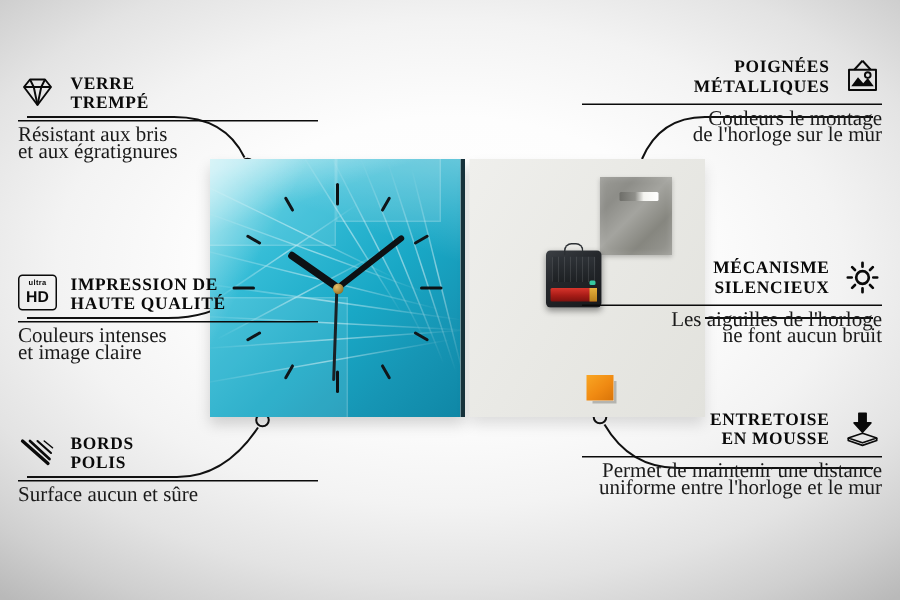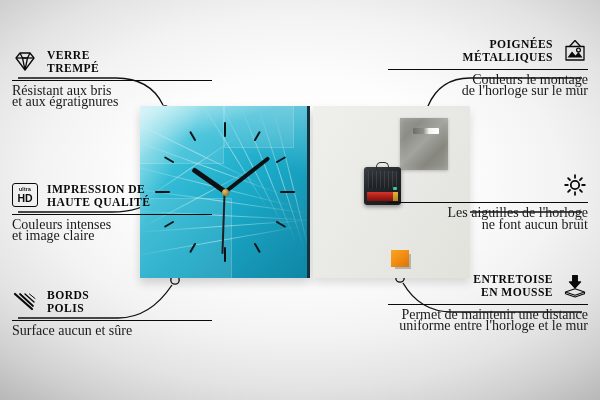--- a/index.html
+++ b/index.html
@@ -405,20 +405,22 @@
     <div class="feat-head">
       <div class="feat-icon">
         <svg viewBox="0 0 26 26">
           <g fill="none" stroke="#0a0a0a" stroke-width="1.8" stroke-linecap="round">
             <circle cx="13" cy="13" r="4.2"></circle>
             <path d="M13 3.2 v2.6 M13 20.2 v2.6 M3.2 13 h2.6 M20.2 13 h2.6
                      M6.1 6.1 l1.9 1.9 M18 18 l1.9 1.9 M19.9 6.1 l-1.9 1.9 M8 18 l-1.9 1.9"></path>
           </g>
         </svg>
       </div>
+      <div class="feat-title">MÉCANISME
+SILENCIEUX</div>
     </div>
     <div class="feat-rule"></div>
     <div class="feat-desc">Les aiguilles de l'horloge
 ne font aucun bruit</div>
   </div>
 
   <div class="feature right" id="feature-entretoise">
     <div class="feat-head">
       <div class="feat-icon">
         <svg viewBox="0 0 26 26">

